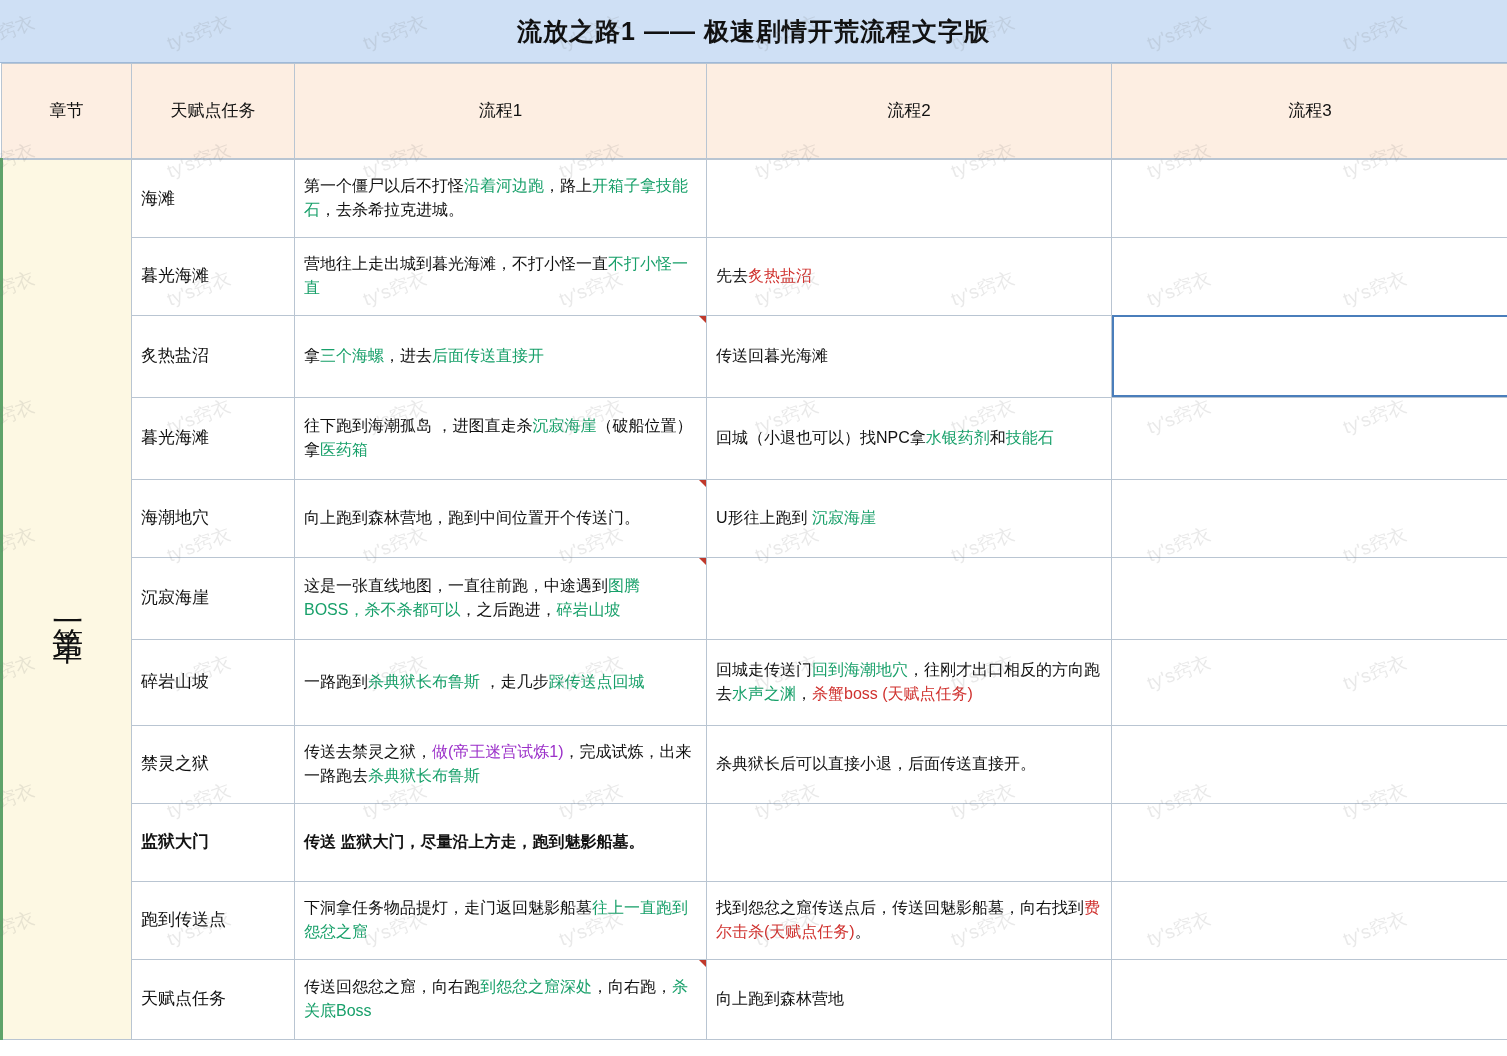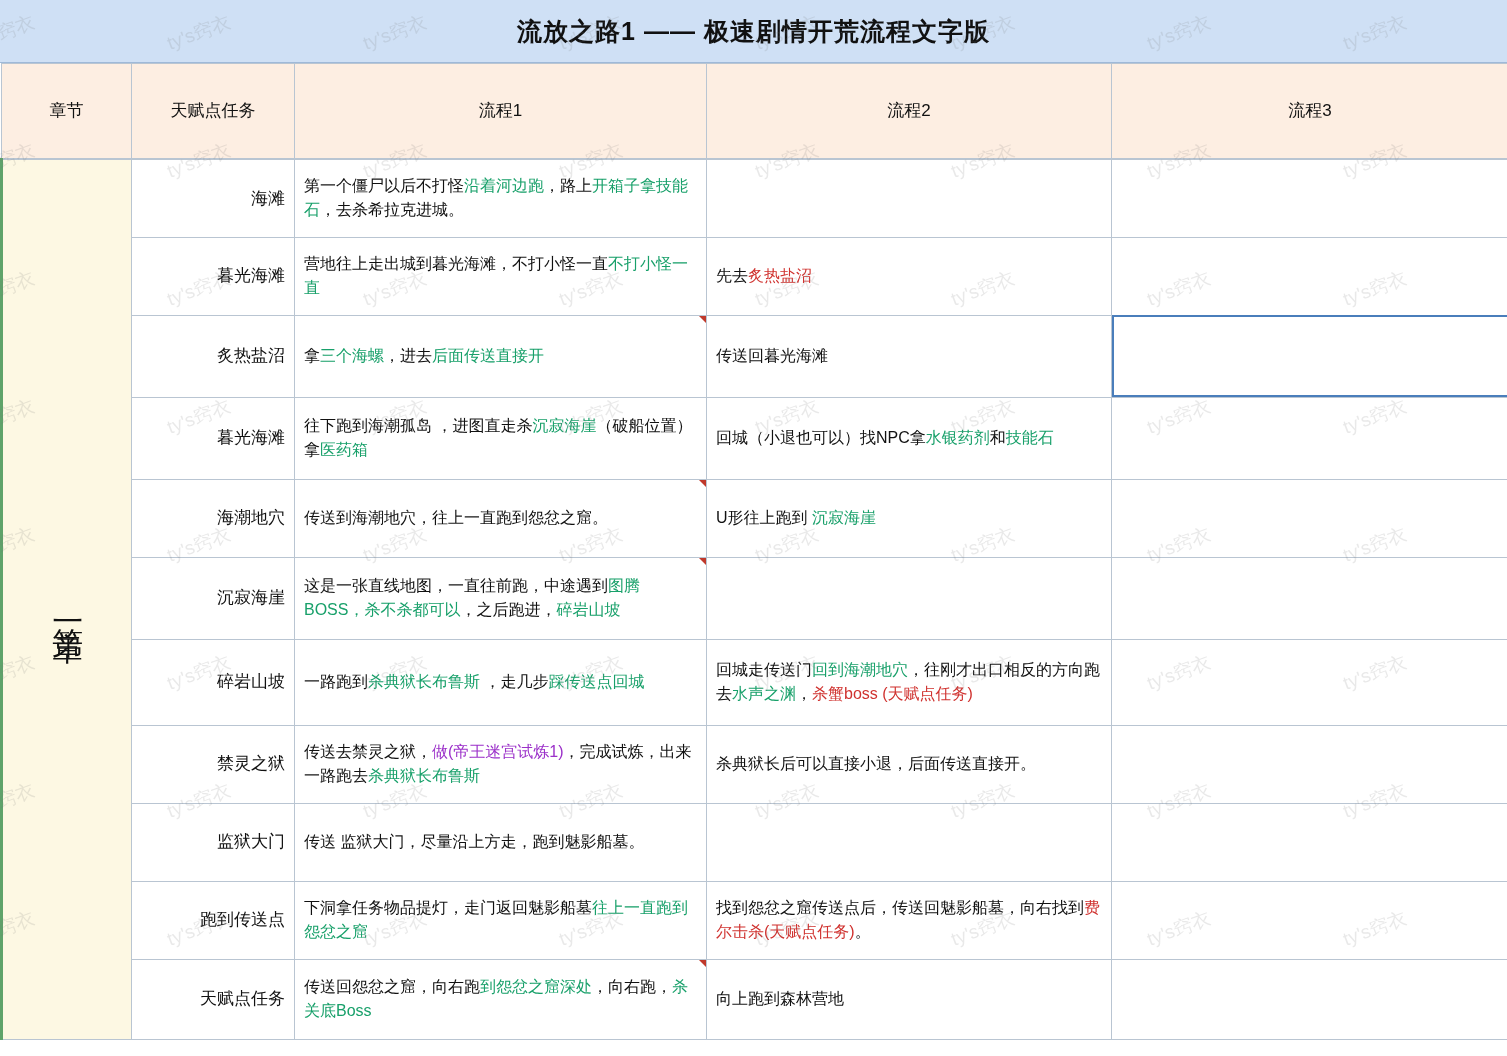--- a/index.html
+++ b/index.html
@@ -65,21 +65,21 @@
     border-left:3px solid #5fa36a;
     border-right:1px solid #b9c5d2;
   }
   td.chapter .vtext{
     writing-mode:vertical-rl;
     text-orientation:upright;
     display:inline-block;
     font-size:31px;
   }
   td.mapname{
-    text-align:right;
+    text-align:left;
     font-size:17px;
   }
   td.flow{
     text-align:left;
     vertical-align:middle;
   }
   
   td.marker{position:relative;}
   td.marker:after{
     content:"";
@@ -161,21 +161,21 @@
           <td class="flow selected"></td>
         </tr>
         <tr style="height: 82px;">
           <td class="mapname">暮光海滩</td>
           <td class="flow">往下跑到海潮孤岛 ，进图直走杀<span class="g">沉寂海崖</span>（破船位置）拿<span class="g">医药箱</span></td>
           <td class="flow">回城（小退也可以）找NPC拿<span class="g">水银药剂</span>和<span class="g">技能石</span></td>
           <td class="flow"></td>
         </tr>
         <tr style="height: 78px;">
           <td class="mapname">海潮地穴</td>
-          <td class="flow marker">传送到海潮地穴，往上一直跑到怨忿之窟。</td>
+          <td class="flow marker">向上跑到森林营地，跑到中间位置开个传送门。</td>
           <td class="flow">U形往上跑到 <span class="g">沉寂海崖</span></td>
           <td class="flow"></td>
         </tr>
         <tr style="height: 82px;">
           <td class="mapname">沉寂海崖</td>
           <td class="flow marker">这是一张直线地图，一直往前跑，中途遇到<span class="g">图腾BOSS，杀不杀都可以</span>，之后跑进，<span class="g">碎岩山坡</span></td>
           <td class="flow"></td>
           <td class="flow"></td>
         </tr>
         <tr style="height: 86px;">
@@ -183,21 +183,21 @@
           <td class="flow">一路跑到<span class="g">杀典狱长布鲁斯</span> ，走几步<span class="g">踩传送点回城</span></td>
           <td class="flow">回城走传送门<span class="g">回到海潮地穴</span>，往刚才出口相反的方向跑去<span class="g">水声之渊</span>，<span class="r">杀蟹boss (天赋点任务)</span></td>
           <td class="flow"></td>
         </tr>
         <tr style="height: 78px;">
           <td class="mapname">禁灵之狱</td>
           <td class="flow">传送去禁灵之狱，<span class="p">做(帝王迷宫试炼1)</span>，完成试炼，出来一路跑去<span class="g">杀典狱长布鲁斯</span></td>
           <td class="flow">杀典狱长后可以直接小退，后面传送直接开。</td>
           <td class="flow"></td>
         </tr>
-        <tr style="height: 78px;">
+        <tr style="height: 78px; font-weight: bold;">
           <td class="mapname">监狱大门</td>
           <td class="flow">传送 监狱大门，尽量沿上方走，跑到魅影船墓。</td>
           <td class="flow"></td>
           <td class="flow"></td>
         </tr>
         <tr style="height: 78px;">
           <td class="mapname">跑到传送点</td>
           <td class="flow">下洞拿任务物品提灯，走门返回魅影船墓<span class="g">往上一直跑到怨忿之窟</span></td>
           <td class="flow">找到怨忿之窟传送点后，传送回魅影船墓，向右找到<span class="r">费尔击杀(天赋点任务)</span>。</td>
           <td class="flow"></td>

